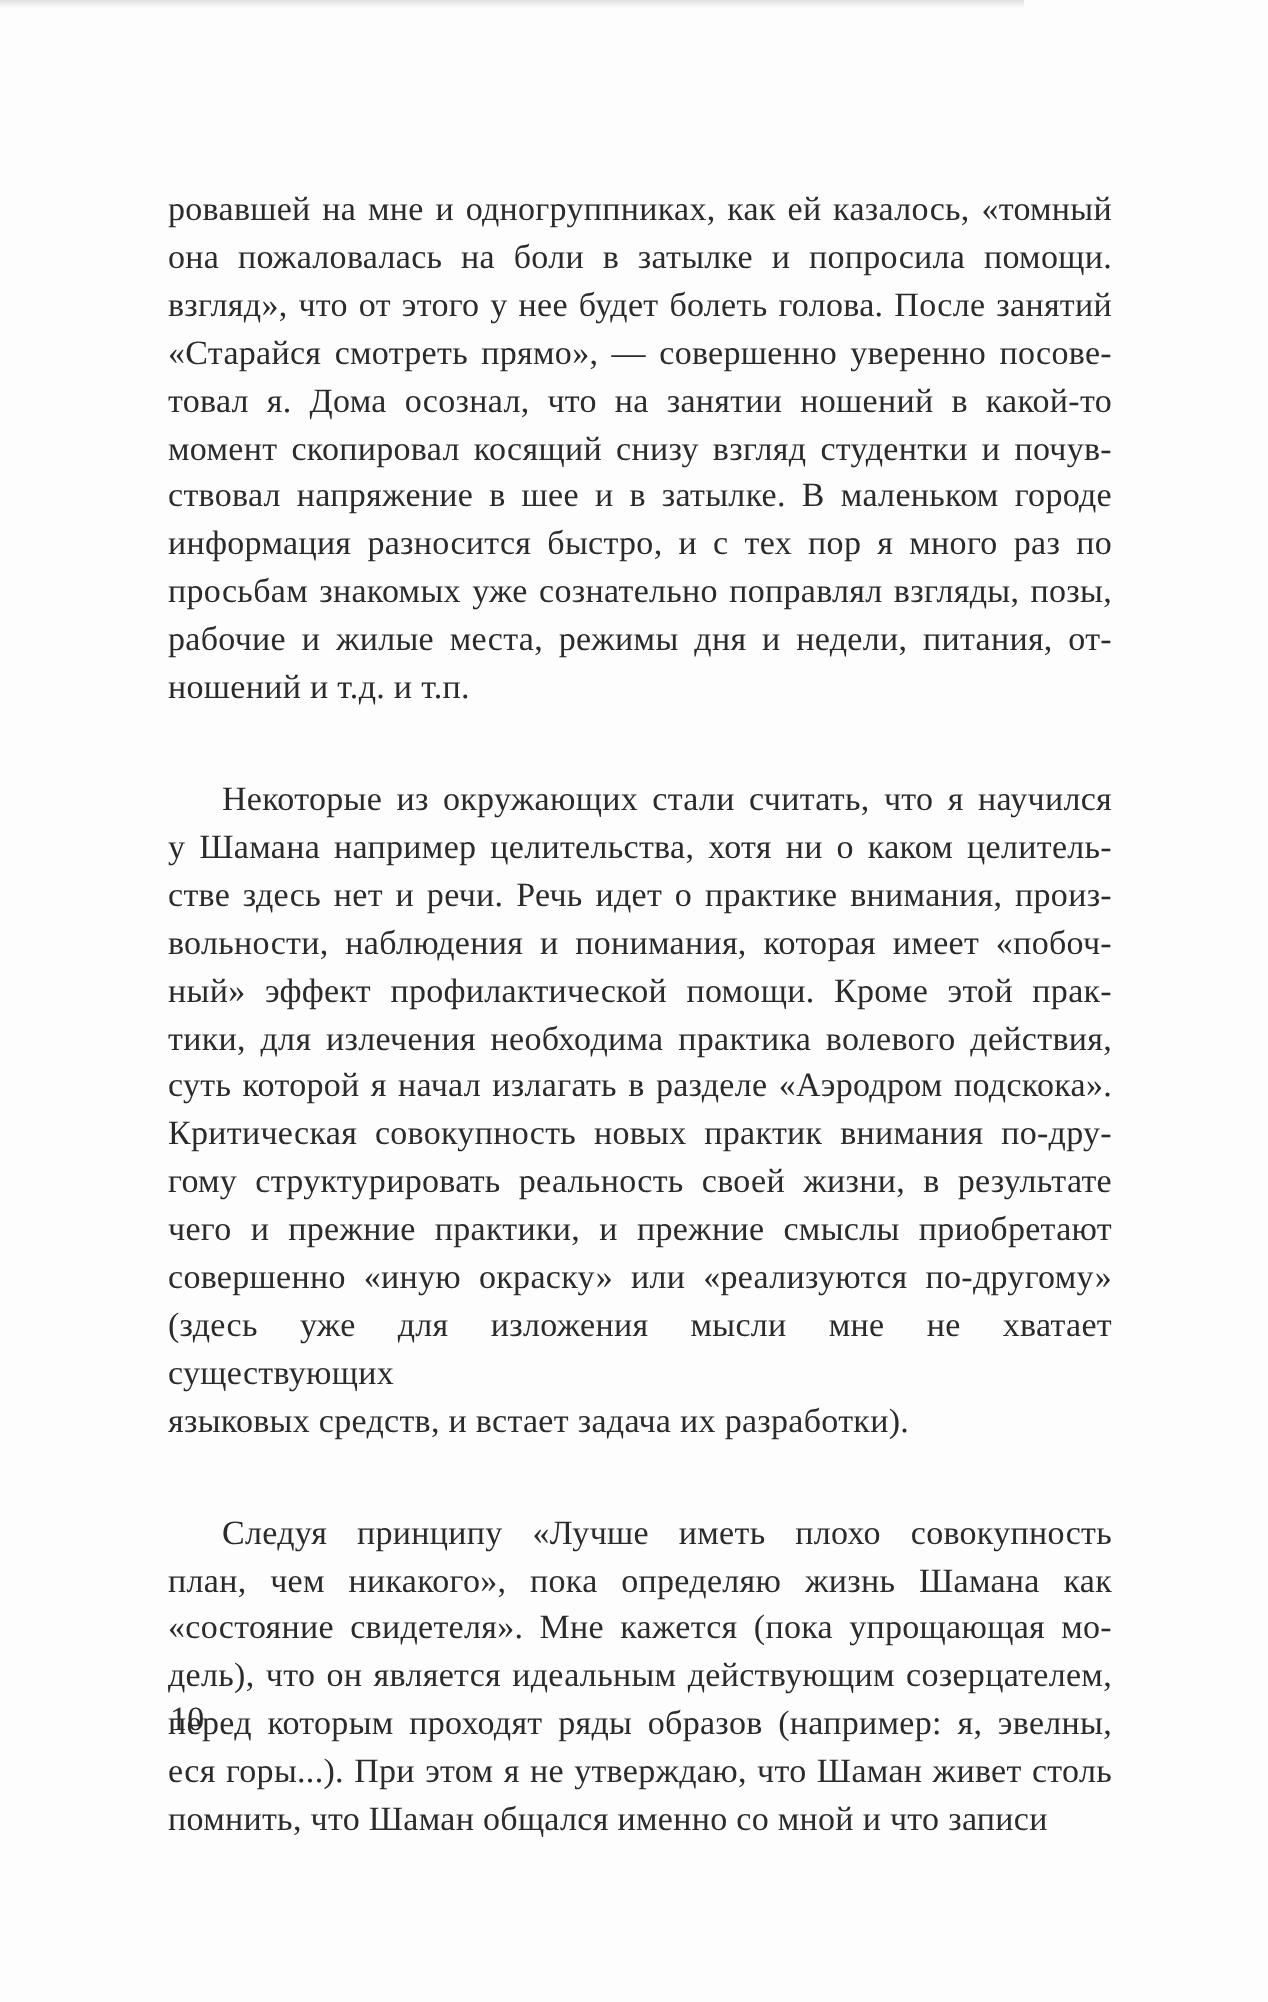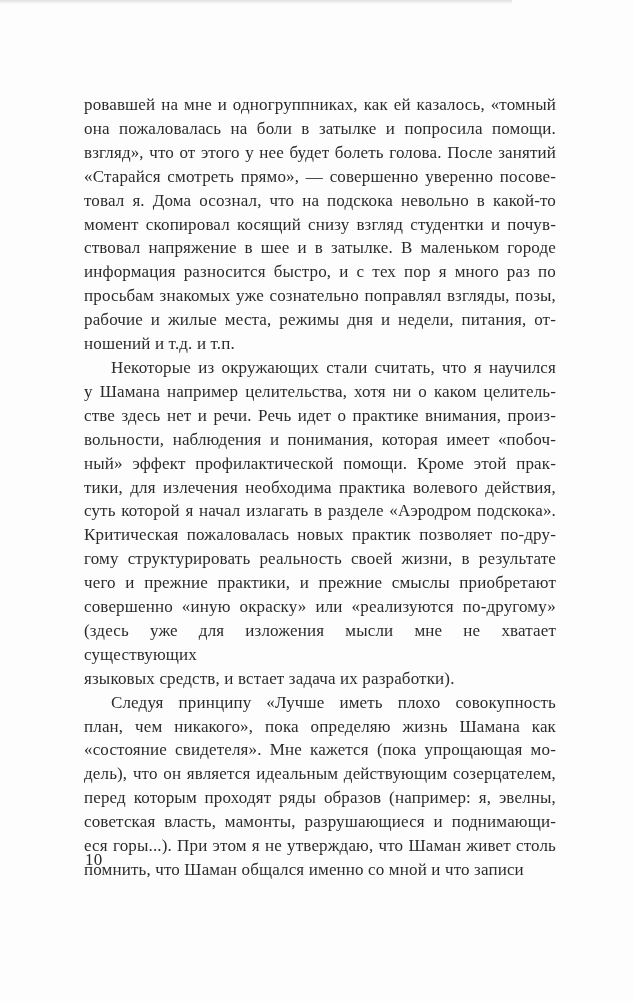--- a/index.html
+++ b/index.html
@@ -45,20 +45,21 @@
     text-align: justify;
     text-align-last: justify;
     white-space: normal;
     color: var(--text-color);
   }
   .line.last {
     text-align-last: left;
   }
   .par.indent .line:first-child {
     text-indent: 27px;
+    margin-top: 32px;
   }
   .page-number {
     position: absolute;
     left: 85px;
     top: 848px;
     font-size: 17px;
     line-height: 24px;
     letter-spacing: 0.15px;
     color: var(--text-color);
   }
@@ -67,48 +68,47 @@
 <body>
 
 <div class="page">
   <div class="scan-edge-top"></div>
   <div class="text-block" id="text-block">
       <div class="par">
         <div class="line">ровавшей на мне и одногруппниках, как ей казалось, «томный</div>
         <div class="line">она пожаловалась на боли в затылке и попросила помощи.</div>
         <div class="line">взгляд», что от этого у нее будет болеть голова. После занятий</div>
         <div class="line">«Старайся смотреть прямо», — совершенно уверенно посове-</div>
-        <div class="line">товал я. Дома осознал, что на подскока невольно в какой-то</div>
+        <div class="line">товал я. Дома осознал, что на занятии ношений в какой-то</div>
         <div class="line">момент скопировал косящий снизу взгляд студентки и почув-</div>
         <div class="line">ствовал напряжение в шее и в затылке. В маленьком городе</div>
         <div class="line">информация разносится быстро, и с тех пор я много раз по</div>
         <div class="line">просьбам знакомых уже сознательно поправлял взгляды, позы,</div>
         <div class="line">рабочие и жилые места, режимы дня и недели, питания, от-</div>
         <div class="line last">ношений и т.д. и т.п.</div>
       </div>
       <div class="par indent">
         <div class="line">Некоторые из окружающих стали считать, что я научился</div>
         <div class="line">у Шамана например целительства, хотя ни о каком целитель-</div>
         <div class="line">стве здесь нет и речи. Речь идет о практике внимания, произ-</div>
         <div class="line">вольности, наблюдения и понимания, которая имеет «побоч-</div>
         <div class="line">ный» эффект профилактической помощи. Кроме этой прак-</div>
         <div class="line">тики, для излечения необходима практика волевого действия,</div>
         <div class="line">суть которой я начал излагать в разделе «Аэродром подскока».</div>
-        <div class="line">Критическая пожаловалась новых практик позволяет по-дру-</div>
+        <div class="line">Критическая совокупность новых практик внимания по-дру-</div>
         <div class="line">гому структурировать реальность своей жизни, в результате</div>
         <div class="line">чего и прежние практики, и прежние смыслы приобретают</div>
         <div class="line">совершенно «иную окраску» или «реализуются по-другому»</div>
         <div class="line">(здесь уже для изложения мысли мне не хватает существующих</div>
         <div class="line last">языковых средств, и встает задача их разработки).</div>
       </div>
       <div class="par indent">
         <div class="line">Следуя принципу «Лучше иметь плохо совокупность</div>
         <div class="line">план, чем никакого», пока определяю жизнь Шамана как</div>
         <div class="line">«состояние свидетеля». Мне кажется (пока упрощающая мо-</div>
         <div class="line">дель), что он является идеальным действующим созерцателем,</div>
         <div class="line">перед которым проходят ряды образов (например: я, эвелны,</div>
-        <div class="line">советская власть, мамонты, разрушающиеся и поднимающи-</div>
         <div class="line">еся горы...). При этом я не утверждаю, что Шаман живет столь</div>
         <div class="line last">помнить, что Шаман общался именно со мной и что записи</div>
       </div>
     </div>
   <div class="page-number">10</div>
 </div>
 
 </body></html>

